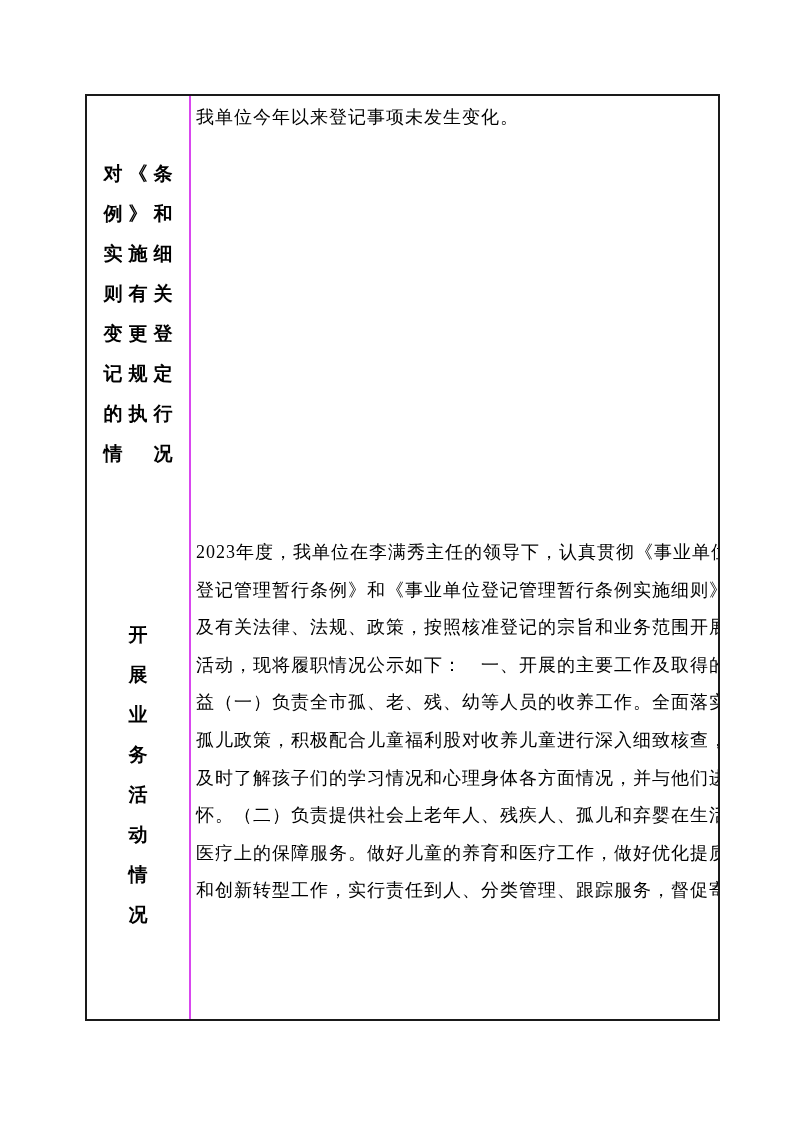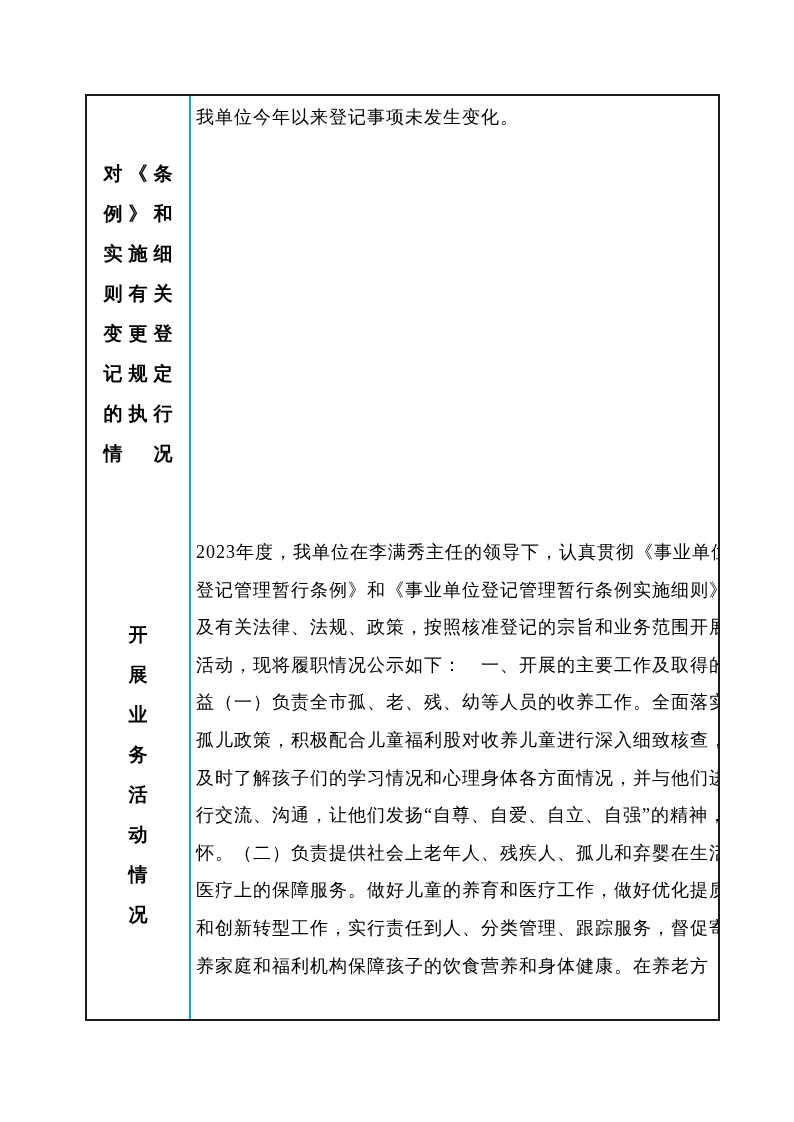--- a/index.html
+++ b/index.html
@@ -27,21 +27,21 @@
     display: grid;
     grid-template-columns: 104px 1fr;
     grid-template-rows: 435px 1fr;
     background: #ffffff;
   }
   .cell {
     box-sizing: border-box;
     overflow: hidden;
   }
   .cell-label {
-    border-right: 2px solid #0ea5e9;
+    border-right: 2px solid #d946ef;
     display: flex;
     flex-direction: column;
     justify-content: center;
     align-items: center;
     font-weight: bold;
     font-size: 19px;
     line-height: 40px;
   }
   .label-line {
     white-space: pre;
@@ -94,21 +94,19 @@
       <div class="label-line single">况</div>
     </div>
     <div class="cell cell-content">
       <div class="text-line">2023年度，我单位在李满秀主任的领导下，认真贯彻《事业单位</div>
       <div class="text-line">登记管理暂行条例》和《事业单位登记管理暂行条例实施细则》</div>
       <div class="text-line">及有关法律、法规、政策，按照核准登记的宗旨和业务范围开展</div>
       <div class="text-line">活动，现将履职情况公示如下：　一、开展的主要工作及取得的效</div>
       <div class="text-line">益（一）负责全市孤、老、残、幼等人员的收养工作。全面落实</div>
       <div class="text-line">孤儿政策，积极配合儿童福利股对收养儿童进行深入细致核查，</div>
       <div class="text-line">及时了解孩子们的学习情况和心理身体各方面情况，并与他们进</div>
-      <div class="text-line">行交流、沟通，让他们发扬“自尊、自爱、自立、自强”的精神，</div>
       <div class="text-line">怀。（二）负责提供社会上老年人、残疾人、孤儿和弃婴在生活和</div>
       <div class="text-line">医疗上的保障服务。做好儿童的养育和医疗工作，做好优化提质</div>
       <div class="text-line">和创新转型工作，实行责任到人、分类管理、跟踪服务，督促寄</div>
-      <div class="text-line">养家庭和福利机构保障孩子的饮食营养和身体健康。在养老方</div>
     </div>
 
   </div>
 </div>
 
 </body></html>

